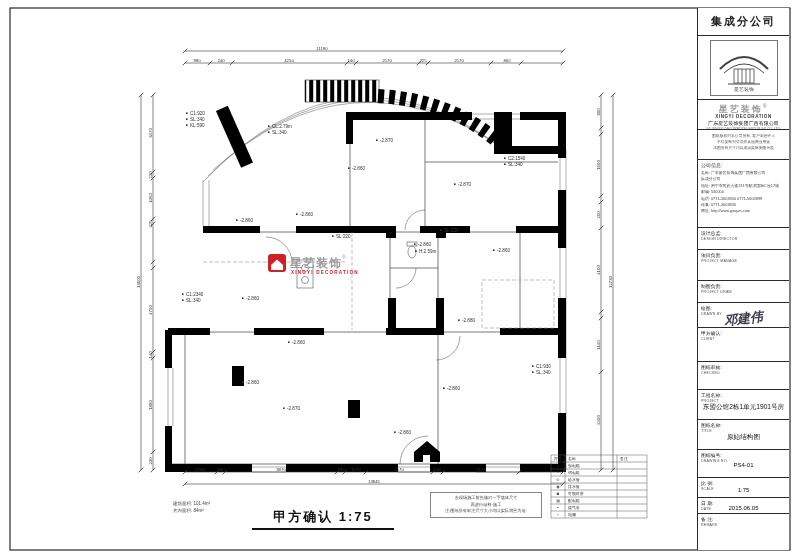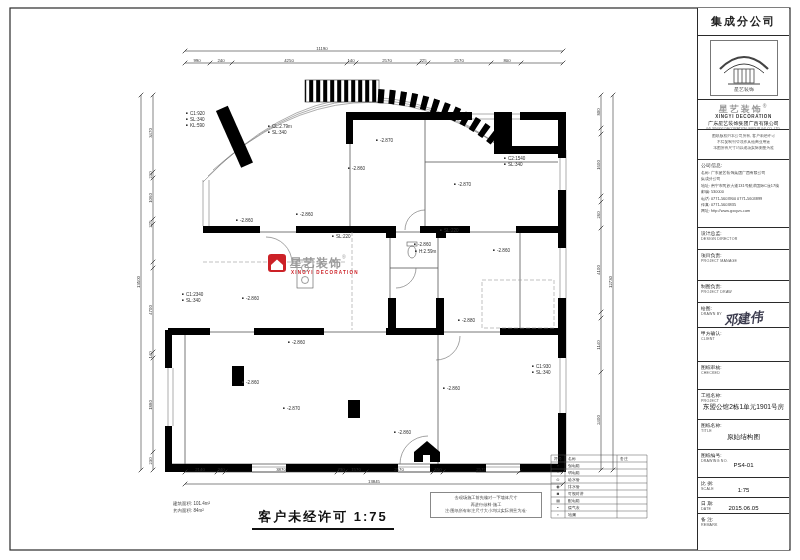--- a/index.html
+++ b/index.html
@@ -359,21 +359,21 @@
         <text x="558" y="509" font-size="3.9" fill="#333" text-anchor="middle">▪</text>
         <text x="568" y="509" font-size="3.9" fill="#333">煤气表</text>
         <text x="620" y="509" font-size="3.9" fill="#333"></text>
         <text x="558" y="516" font-size="3.9" fill="#333" text-anchor="middle">○</text>
         <text x="568" y="516" font-size="3.9" fill="#333">地漏</text>
         <text x="620" y="516" font-size="3.9" fill="#333"></text>
       </g>
   </svg>
 
   
-  <div id="plan-title">客户未经许可 1:75</div>
+  <div id="plan-title">甲方确认 1:75</div>
   <div id="note-box">
     <div>去现场施工前先核对一下墙体尺寸</div>
     <div>再进行做料·施工</div>
     <div>注:图纸所有标注尺寸大小均以实际测量为准·</div>
   </div>
   <div id="area-text">
     <div>建筑面积: 101.4m²</div>
     <div>套内面积: 84m²</div>
   </div>
 

